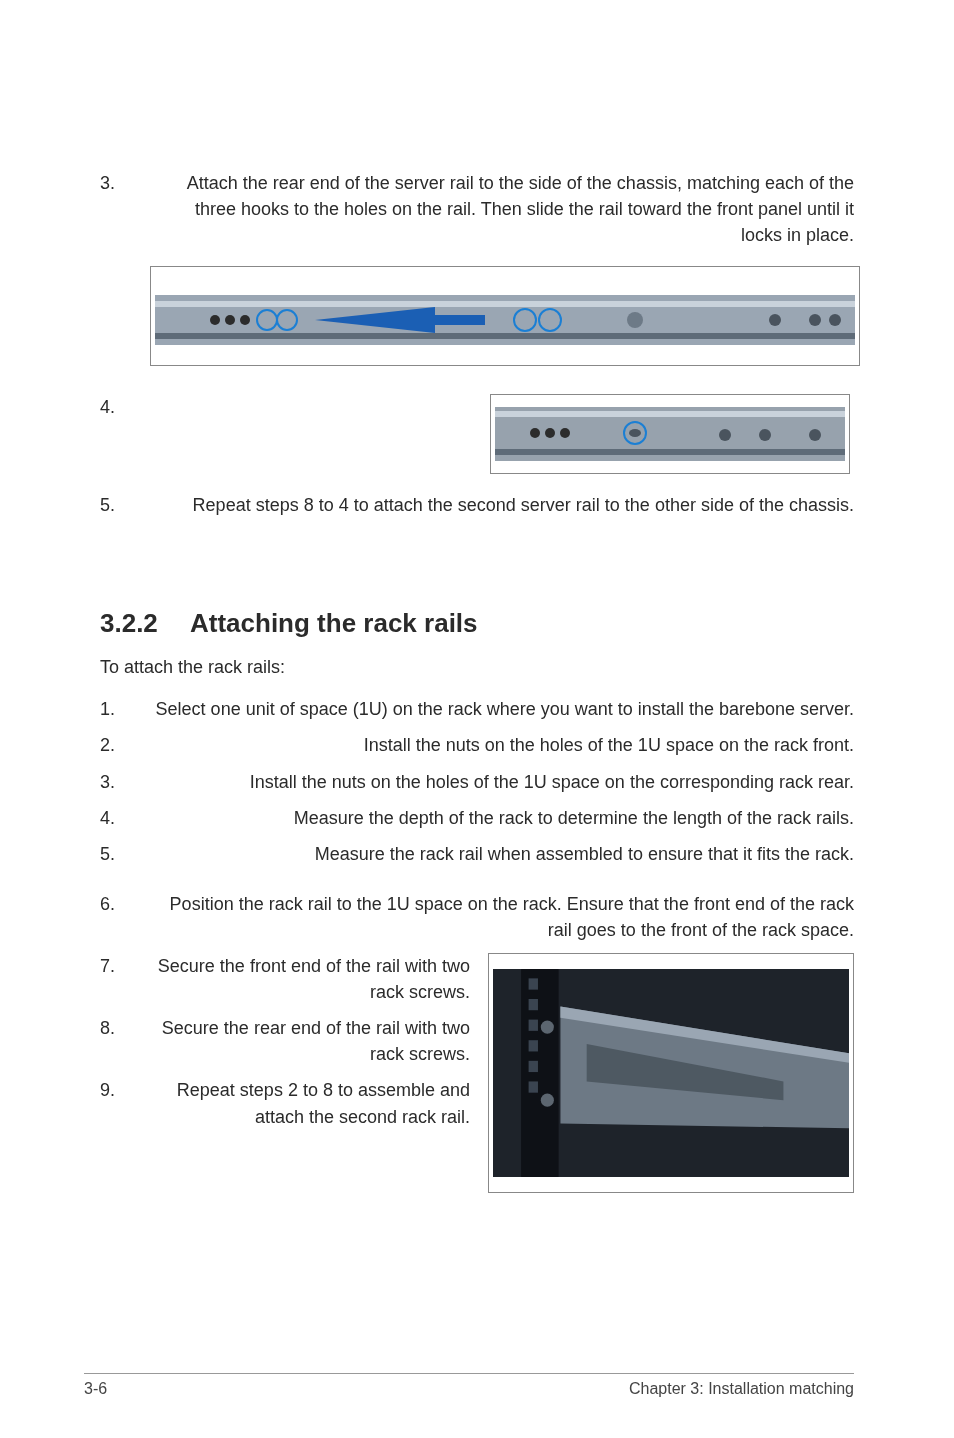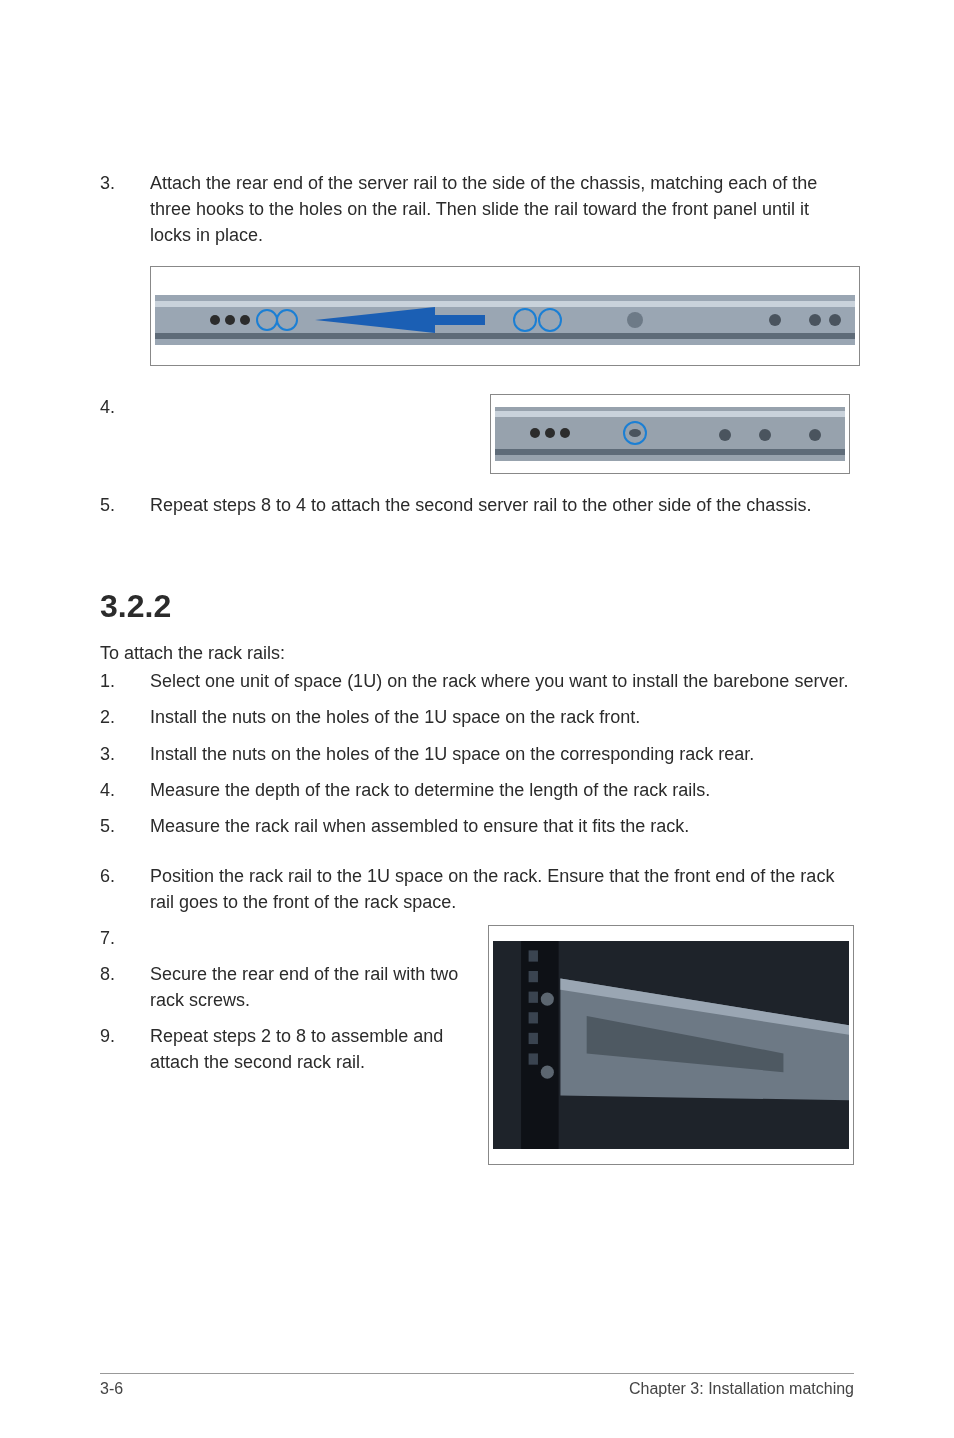--- a/index.html
+++ b/index.html
@@ -23,20 +23,21 @@
   font-size: 18px;
   line-height: 1.45;
   margin-bottom: 10px;
 }
 .ol-num {
   width: 50px;
   flex: 0 0 50px;
 }
 .ol-body {
   flex: 1;
+  text-align: right;
 }
 .figure-wide {
   margin: 18px 0 28px 50px;
   width: 700px;
   height: 90px;
   border: 1px solid #888;
   padding: 4px;
   display: flex;
   align-items: center;
   justify-content: center;
@@ -52,33 +53,33 @@
 }
 .row-step4 {
   display: flex;
   gap: 20px;
   margin-bottom: 18px;
 }
 .row-step4 .left {
   flex: 0 0 370px;
 }
 .h2 {
-  font-size: 32px;
+  font-size: 26px;
   font-weight: bold;
-  margin-top: 70px;
+  margin-top: 90px;
   margin-bottom: 18px;
   display: flex;
 }
 .h2-num {
   width: 90px;
   flex: 0 0 90px;
 }
 .intro {
   font-size: 18px;
-  margin-bottom: 4px;
+  margin-bottom: 18px;
 }
 .gap-block {
   height: 14px;
 }
 .row-step78 {
   display: flex;
   gap: 18px;
 }
 .row-step78 .left {
   flex: 0 0 370px;
@@ -88,21 +89,21 @@
   height: 230px;
   border: 1px solid #888;
   padding: 4px;
   display: flex;
   align-items: center;
   justify-content: center;
 }
 .footer {
   position: absolute;
   bottom: 40px;
-  left: 100px;
+  left: 84px;
   right: 100px;
   border-top: 1px solid #999;
   padding-top: 6px;
   display: flex;
   justify-content: space-between;
   font-size: 16px;
   color: #444;
 }
 
 .fake-photo {
@@ -162,20 +163,21 @@
   </div>
 </div>
 
 <div class="ol-item">
   <div class="ol-num">5.</div>
   <div class="ol-body">Repeat steps 8 to 4 to attach the second server rail to the other side of the chassis.</div>
 </div>
 
 <div class="h2">
   <div class="h2-num">3.2.2</div>
+  <div>Attaching the rack rails</div>
 </div>
 
 <div class="intro">To attach the rack rails:</div>
 
 <div class="ol-item">
   <div class="ol-num">1.</div>
   <div class="ol-body">Select one unit of space (1U) on the rack where you want to install the barebone server.</div>
 </div>
 <div class="ol-item">
   <div class="ol-num">2.</div>
@@ -198,20 +200,21 @@
 
 <div class="ol-item">
   <div class="ol-num">6.</div>
   <div class="ol-body">Position the rack rail to the 1U space on the rack. Ensure that the front end of the rack rail goes to the front of the rack space.</div>
 </div>
 
 <div class="row-step78">
   <div class="left">
     <div class="ol-item">
       <div class="ol-num">7.</div>
+      <div class="ol-body">Secure the front end of the rail with two rack screws.</div>
     </div>
     <div class="ol-item">
       <div class="ol-num">8.</div>
       <div class="ol-body">Secure the rear end of the rail with two rack screws.</div>
     </div>
     <div class="ol-item">
       <div class="ol-num">9.</div>
       <div class="ol-body">Repeat steps 2 to 8 to assemble and attach the second rack rail.</div>
     </div>
   </div>

